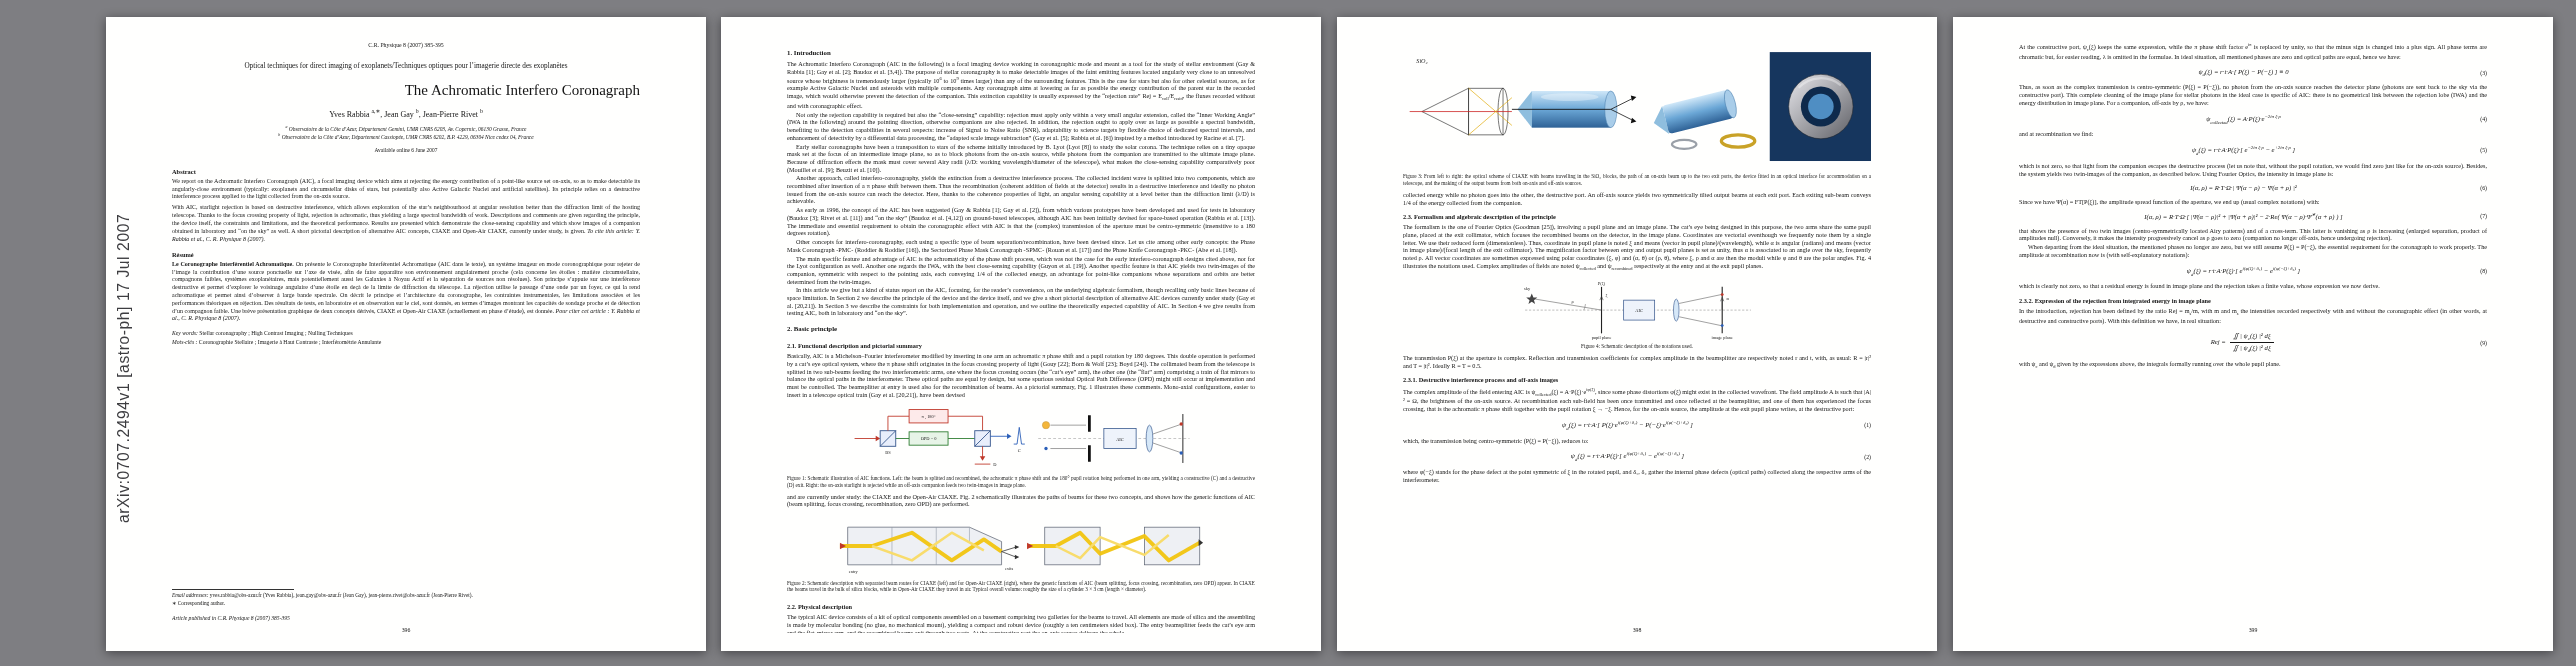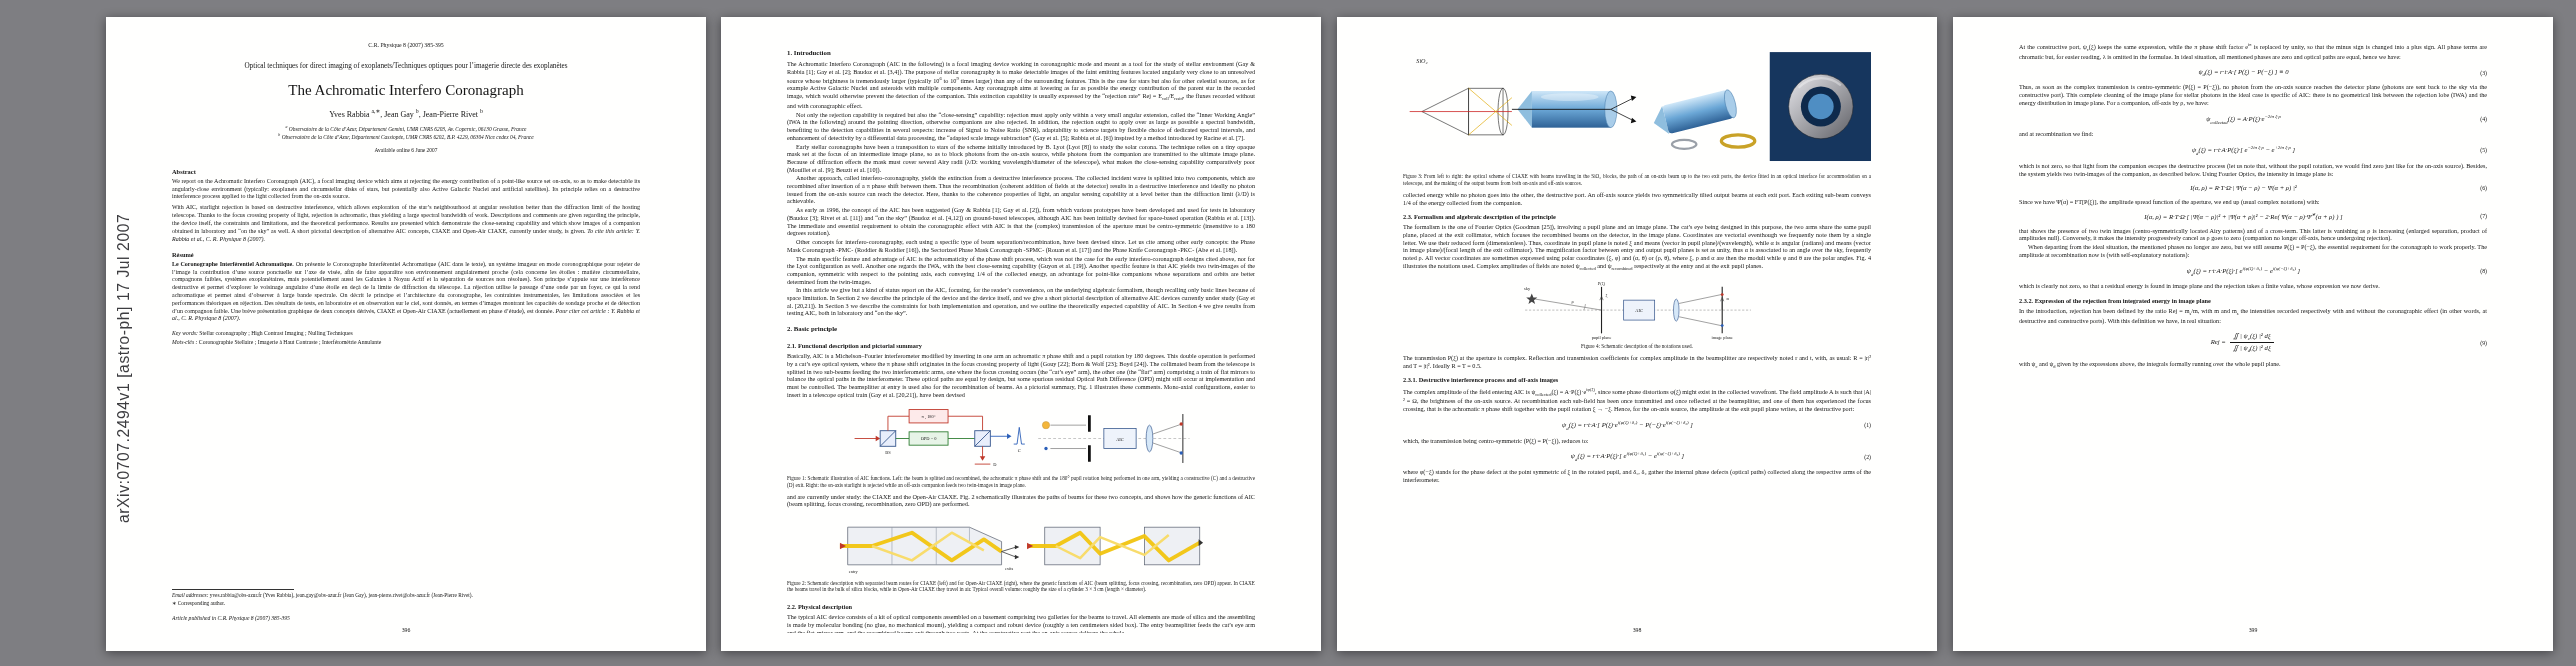--- a/index.html
+++ b/index.html
@@ -8,21 +8,21 @@
   .page{position:absolute;top:16.7px;width:600px;height:634px;background:#fffffe;
         box-shadow:0 2.2px 10px rgba(0,0,0,.45);}
   #pg1{left:106px}#pg2{left:721px}#pg3{left:1337px}#pg4{left:1953px}
   .inner{position:absolute;top:25.6px;bottom:18px;left:66px;right:66px;
          display:flex;flex-direction:column;overflow:hidden;}
   .stamp{position:absolute;left:9px;top:506px;transform:rotate(-90deg);transform-origin:0 0;
          font-family:"Liberation Sans",sans-serif;font-size:15.6px;letter-spacing:0.6px;
          color:#3d3d40;white-space:nowrap;}
   .jref{text-align:center;font-size:5.8px;margin-bottom:13.3px;}
   .theme{text-align:center;font-size:7.2px;margin:0 28px 9px;line-height:1.35;}
-  .title{text-align:center;font-size:15px;margin:2.2px 0 9px;}
+  .title{text-align:right;font-size:15px;margin:2.2px 0 9px;}
   .authors{text-align:center;font-size:8px;margin-bottom:5.6px;}
   .affil{text-align:center;font-style:italic;font-size:5.4px;line-height:1.5;}
   .avail{text-align:center;font-size:5.4px;margin:5.6px 0 11px;}
   .h-abs{font-weight:bold;font-size:6.4px;margin:4.4px 0 2.8px;}
   .small{font-size:6px;line-height:1.3;margin:0 0 3.3px;}
   .jus{text-align:justify;}
   .kw{font-size:5.7px;margin-top:3.3px;}
   .fnrule{width:122px;border-top:0.6px solid #333;margin-top:7.8px;margin-bottom:2.8px;}
   .fn{font-size:5.3px;line-height:1.4;}
   .pub{font-style:italic;font-size:5.6px;margin-top:7.8px;}

